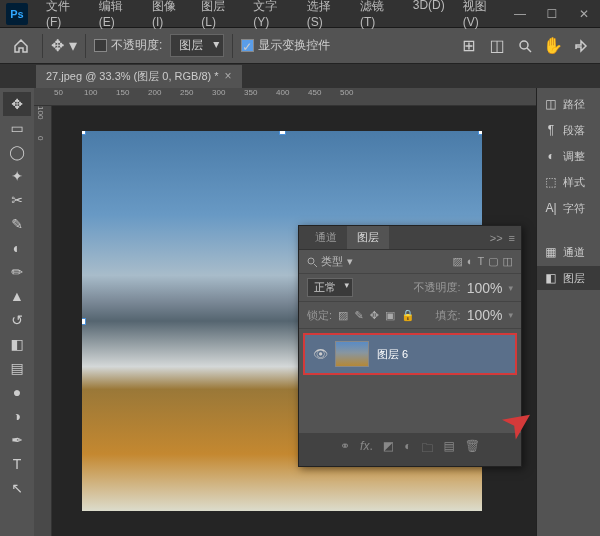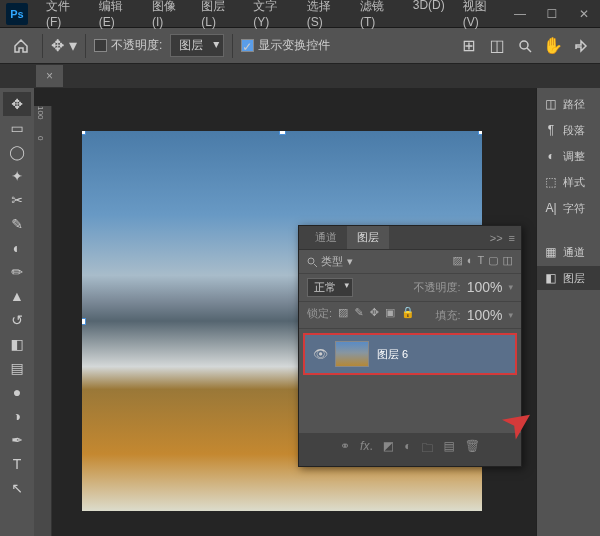--- a/index.html
+++ b/index.html
@@ -36,21 +36,21 @@
 .sel-handle{position:absolute;width:7px;height:7px;background:#fff;border:1px solid #4a90d9}
 .right-panels{width:64px;background:#535353;border-left:1px solid #222;display:flex;flex-direction:column;gap:2px;padding-top:4px}
 .panel-btn{display:flex;align-items:center;gap:4px;padding:4px 6px;color:#ccc;font-size:11px;cursor:pointer}
 .panel-btn.active{background:#3a3a3a}
 .panel-icon{width:16px;height:16px;display:flex;align-items:center;justify-content:center;font-size:12px}
 .layers-panel{position:absolute;left:298px;top:225px;width:224px;background:#535353;border:1px solid #222;z-index:10;box-shadow:2px 2px 8px rgba(0,0,0,.5)}
 .lp-tabs{height:24px;display:flex;align-items:center;background:#424242;padding:0 6px;gap:0;border-bottom:1px solid #333}
 .lp-tab{color:#999;font-size:11px;padding:4px 10px}
 .lp-tab.active{color:#ddd;background:#535353}
 .lp-menu{margin-left:auto;color:#999;font-size:11px;display:flex;gap:6px}
-.lp-row{display:flex;align-items:flex-start;padding:4px 8px;gap:6px;border-bottom:1px solid #444}
+.lp-row{display:flex;align-items:center;padding:4px 8px;gap:6px;border-bottom:1px solid #444}
 .lp-filter{background:transparent;color:#bbb;font-size:11px;display:flex;align-items:center;gap:4px}
 .lp-icons{display:flex;gap:4px;margin-left:auto}
 .lp-icons span{color:#aaa;font-size:11px;cursor:pointer}
 .lp-select{background:#3a3a3a;border:1px solid #666;color:#ccc;font-size:11px;padding:1px 16px 1px 6px;position:relative}
 .lp-select::after{content:"▾";position:absolute;right:3px;font-size:9px}
 .lp-label{color:#999;font-size:11px}
 .lp-value{color:#ccc;font-size:14px;padding:1px 4px}
 .layer-item{display:flex;align-items:center;padding:6px 8px;gap:8px;background:#5a6f8a;border:2px solid #d43a3a;margin:4px}
 .layer-eye{width:14px;color:#ccc;font-size:12px}
 .layer-thumb{width:34px;height:26px;background:linear-gradient(180deg,#5a8bc4 0%,#8896a0 45%,#b48838 100%);border:1px solid #888}
@@ -115,20 +115,21 @@
     <div class="ob-icon">
         <svg width="14" height="14" viewBox="0 0 14 14">
           <path d="M2 10 L2 6 L7 6 L7 2 L12 7 L7 12 L7 8 L2 8 Z" fill="none" stroke="#ccc" stroke-width="1.5"></path>
         </svg>
       </div>
   </div>
 </div>
 
 <div class="tabbar">
   <div class="doc-tab">
+    <span>27.jpeg @ 33.3% (图层 0, RGB/8) *</span>
     <span class="close">×</span>
   </div>
 </div>
 
 <div class="workspace">
 
   <div class="toolbar">
     <div class="tool active">✥</div>
     <div class="tool">▭</div>
     <div class="tool">◯</div>
@@ -142,20 +143,33 @@
     <div class="tool">◧</div>
     <div class="tool">▤</div>
     <div class="tool">●</div>
     <div class="tool">◑</div>
     <div class="tool">✒</div>
     <div class="tool">T</div>
     <div class="tool">↖</div>
   </div>
 
   <div class="canvas-area">
+    <div class="ruler-h">
+      <div style="width:18px"></div>
+      <div class="ruler-tick" style="width:30px">50</div>
+      <div class="ruler-tick" style="width:32px">100</div>
+      <div class="ruler-tick" style="width:32px">150</div>
+      <div class="ruler-tick" style="width:32px">200</div>
+      <div class="ruler-tick" style="width:32px">250</div>
+      <div class="ruler-tick" style="width:32px">300</div>
+      <div class="ruler-tick" style="width:32px">350</div>
+      <div class="ruler-tick" style="width:32px">400</div>
+      <div class="ruler-tick" style="width:32px">450</div>
+      <div class="ruler-tick" style="width:32px">500</div>
+    </div>
     <div class="ruler-v">
       <div class="ruler-tick" style="height:30px;writing-mode:vertical-rl">100</div>
       <div class="ruler-tick" style="height:30px;writing-mode:vertical-rl">0</div>
     </div>
     <div class="canvas-content">
       <div class="canvas sky">
         <div class="sel-handle" style="left:-3px;top:-3px"></div>
         <div class="sel-handle" style="left:50%;top:-3px;margin-left:-3px"></div>
         <div class="sel-handle" style="right:-3px;top:-3px"></div>
         <div class="sel-handle" style="left:-3px;top:50%;margin-top:-3px"></div>

